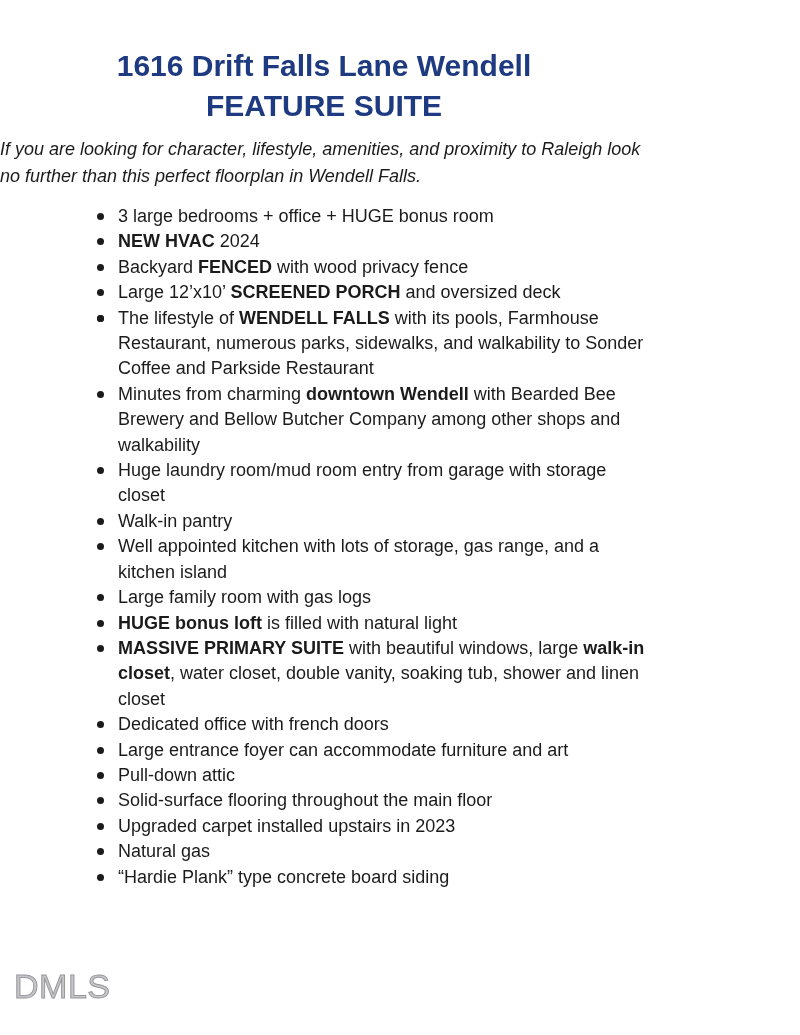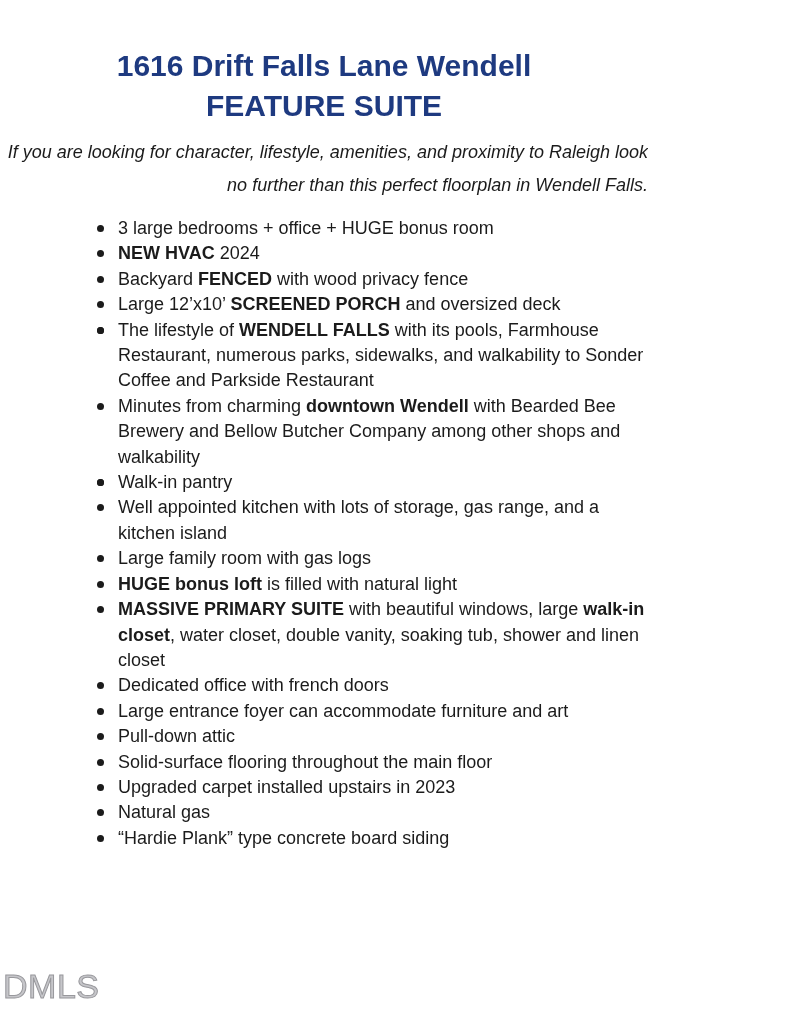--- a/index.html
+++ b/index.html
@@ -29,24 +29,24 @@
     color:var(--title-color);
     font-size:30px;
     line-height:40px;
     font-weight:bold;
     letter-spacing:0;
   }
   .title span{display:block;}
   .intro{
     margin:10px auto 0 auto;
     max-width:700px;
-    text-align:right;
+    text-align:left;
     font-style:italic;
     font-size:18px;
-    line-height:33px;
+    line-height:27px;
     color:var(--body-color);
   }
   ul.features{
     margin:14px 0 0 0;
     padding:0 0 0 96px;
     list-style:none;
   }
   ul.features li{
     display:flex;
     font-size:18px;
@@ -64,21 +64,21 @@
     width:7px;height:7px;
     border-radius:50%;
     background:var(--body-color);
   }
   .li-text{
     max-width:595px;
   }
   .li-text b{font-weight:bold;text-align:center;}
   .watermark{
     position:absolute;
-    left:3px;bottom:32px;
+    left:14px;bottom:32px;
     font-family:"Liberation Sans",sans-serif;
     font-size:34px;
     letter-spacing:0.5px;
     color:#c6c6ca;
     -webkit-text-stroke:1px var(--watermark-color);
     line-height:1;
     user-select:none;
     text-align:center;
   }
 </style>
@@ -117,20 +117,21 @@
       <li>
         <span class="bullet"></span>
         <span class="li-text"><span>The lifestyle of </span><b>WENDELL FALLS</b><span> with its pools, Farmhouse Restaurant, numerous parks, sidewalks, and walkability to Sonder Coffee and Parkside Restaurant</span></span>
       </li>
       <li>
         <span class="bullet"></span>
         <span class="li-text"><span>Minutes from charming </span><b>downtown Wendell</b><span> with Bearded Bee Brewery and Bellow Butcher Company among other shops and walkability</span></span>
       </li>
       <li>
         <span class="bullet"></span>
+        <span class="li-text"><span>Huge laundry room/mud room entry from garage with storage closet</span></span>
       </li>
       <li>
         <span class="bullet"></span>
         <span class="li-text"><span>Walk-in pantry</span></span>
       </li>
       <li>
         <span class="bullet"></span>
         <span class="li-text"><span>Well appointed kitchen with lots of storage, gas range, and a kitchen island</span></span>
       </li>
       <li>

